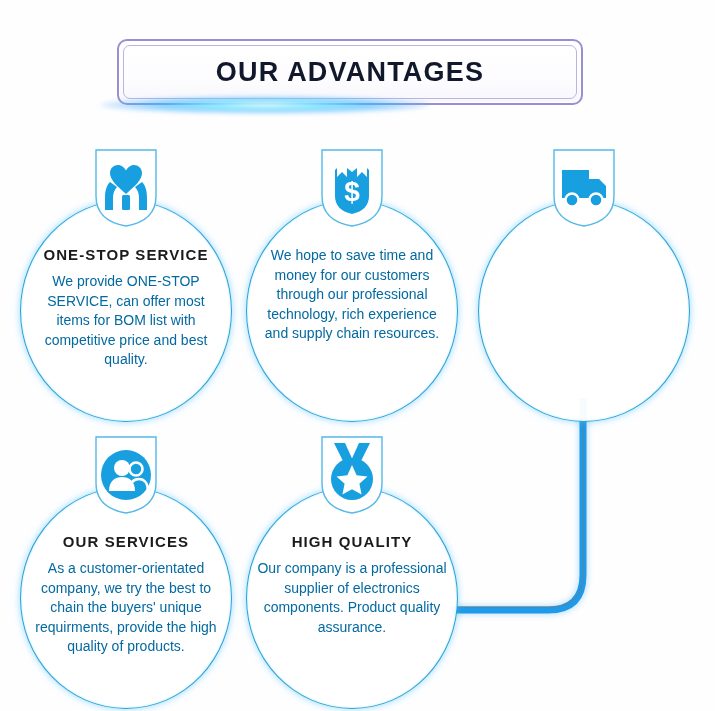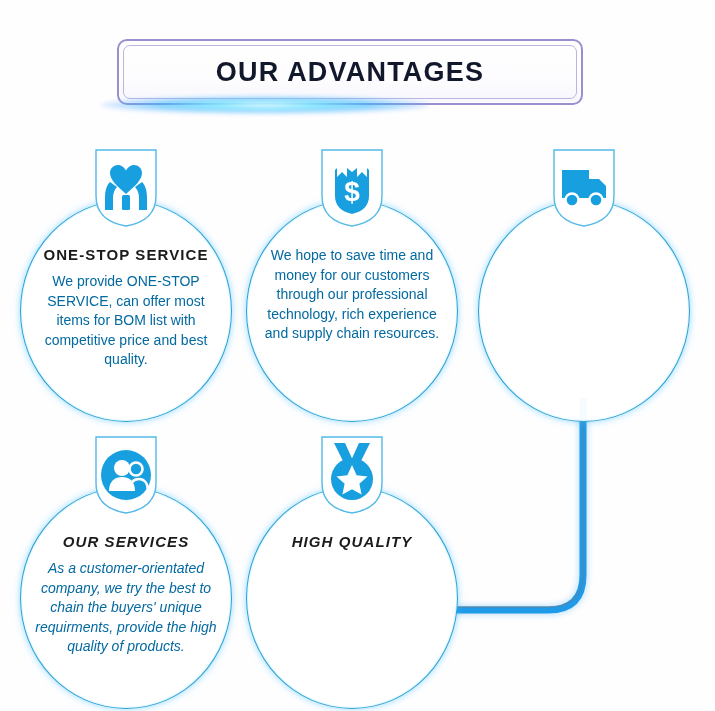--- a/index.html
+++ b/index.html
@@ -201,46 +201,47 @@
       <path d="M11 22 H38 V50 H11 Z" fill="#189fe0"></path>
       <path d="M38 31 H48 L55 38 V50 H38 Z" fill="#189fe0"></path>
       <circle cx="21" cy="52" r="6.5" fill="#189fe0" stroke="#ffffff" stroke-width="2.4"></circle>
       <circle cx="45" cy="52" r="6.5" fill="#189fe0" stroke="#ffffff" stroke-width="2.4"></circle>
     </svg>
   </div>
   <div class="circle-content">
   </div>
 </div>
 
-<div class="card" style="left:20px; top:435px; width:212px; height:274px;font-style:italic;">
+<div class="card" style="left:20px; top:435px; width:212px; height:274px;">
   <div class="circle"></div>
   <div class="badge">
     <svg width="66" height="80" viewBox="0 0 66 80">
       <path d="M3 2 H63 V48 Q63 73 33 78 Q3 73 3 48 Z" fill="#ffffff" stroke="#53b9e8" stroke-width="1.4"></path>
       <circle cx="33" cy="40" r="25" fill="#189fe0"></circle>
       <circle cx="29" cy="33" r="8" fill="#ffffff"></circle>
       <path d="M16 56 C16 46 22 42 29 42 C36 42 42 46 42 56 Z" fill="#ffffff"></path>
       <circle cx="43" cy="34" r="6.5" fill="none" stroke="#ffffff" stroke-width="2.6"></circle>
       <path d="M37 56 C37 47 41 44 46 44 C51 44 55 48 55 56" fill="none" stroke="#ffffff" stroke-width="2.6"></path>
     </svg>
   </div>
   <div class="circle-content">
     <div class="card-heading">OUR SERVICES</div>
     <p class="card-body">As a customer-orientated company, we try the best to chain the buyers' unique requirments, provide the high quality of products.</p>
   </div>
 </div>
 
-<div class="card" style="left:246px; top:435px; width:212px; height:274px;font-style:italic;">
+<div class="card" style="left:246px; top:435px; width:212px; height:274px;">
   <div class="circle"></div>
   <div class="badge">
     <svg width="66" height="80" viewBox="0 0 66 80">
       <path d="M3 2 H63 V48 Q63 73 33 78 Q3 73 3 48 Z" fill="#ffffff" stroke="#53b9e8" stroke-width="1.4"></path>
       <path d="M15 8 H26 L36 30 L29 36 Z" fill="#189fe0"></path>
       <path d="M51 8 H40 L30 30 L37 36 Z" fill="#189fe0"></path>
       <circle cx="33" cy="44" r="21" fill="#189fe0"></circle>
       <path d="M33 30 L37.6 40.2 L48.5 41.4 L40.4 48.8 L42.6 59.6 L33 54.2
                L23.4 59.6 L25.6 48.8 L17.5 41.4 L28.4 40.2 Z" fill="#ffffff"></path>
     </svg>
   </div>
   <div class="circle-content">
     <div class="card-heading">HIGH QUALITY</div>
+    <p class="card-body">Our company is a professional supplier of electronics components. Product quality assurance.</p>
   </div>
 </div>
 
 </body></html>

